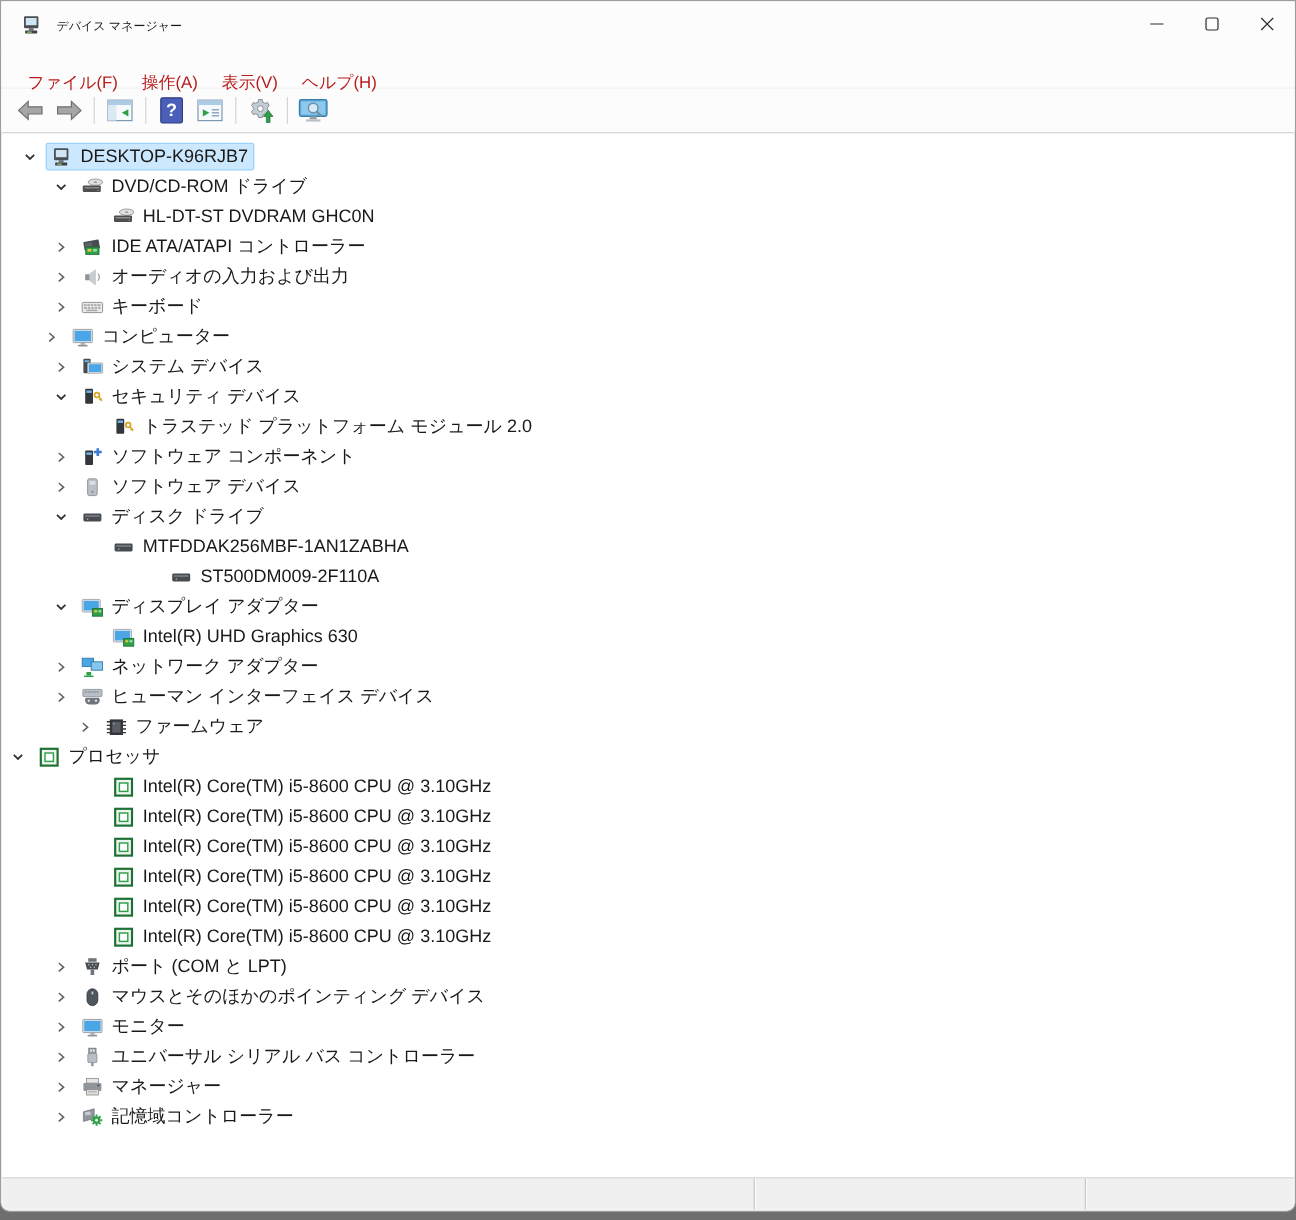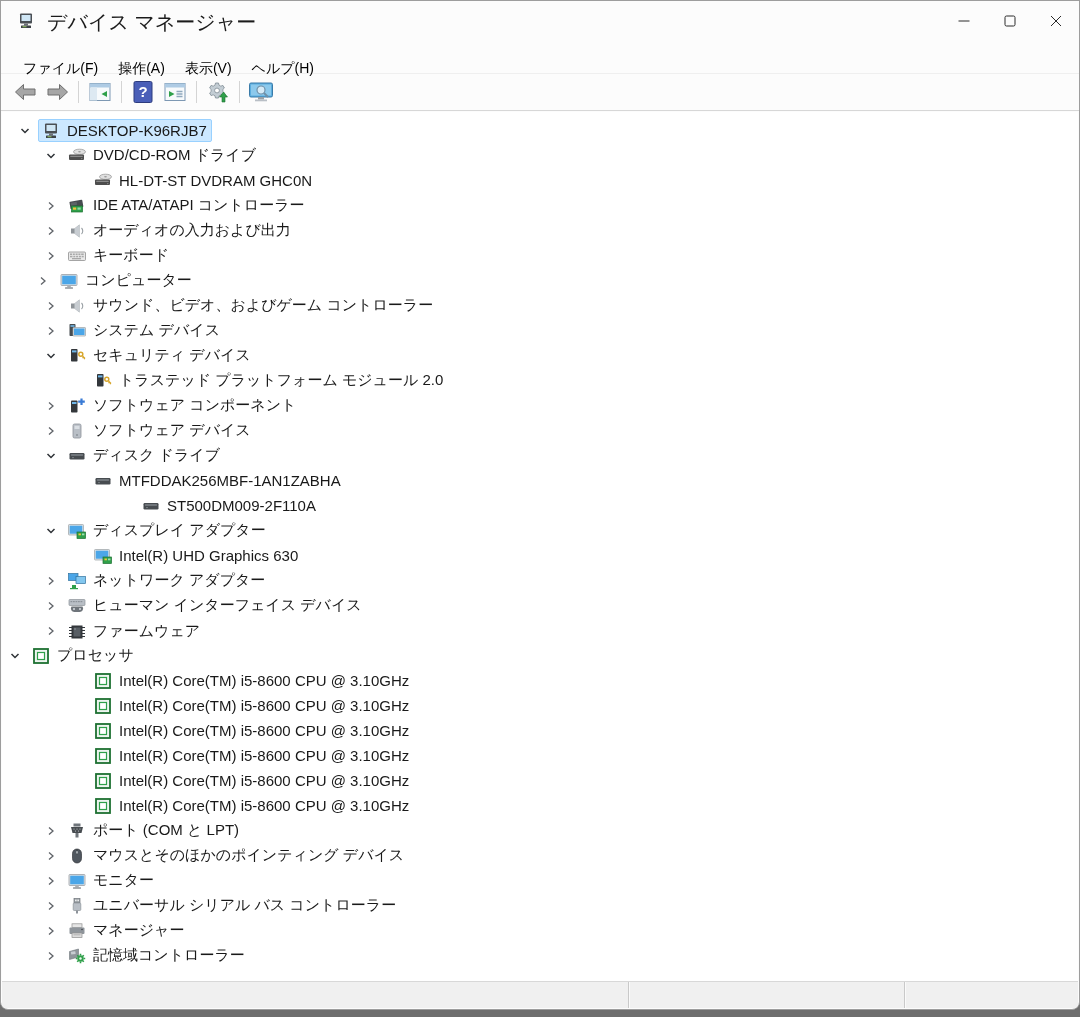--- a/index.html
+++ b/index.html
@@ -13,27 +13,27 @@
   .window {
     position:absolute; left:0; top:0; width:1080px; height:1010px;
     background:#fcfcfc;
     border:1px solid #9d9d9d;
     border-radius:0 0 8px 8px;
     overflow:hidden;
   }
   
   .titlebar { height:42px; display:flex; align-items:center; background:#fcfcfc; }
   .app-icon { width:20px; height:20px; margin-left:15px; flex:none; display:flex; }
-  .title-text { margin-left:11px; font-size:20px; color:#1b1b1b; white-space:nowrap; }
+  .title-text { margin-left:11px; font-size:10px; color:#1b1b1b; white-space:nowrap; }
   .controls { margin-left:auto; display:flex; height:100%; }
   .ctrl-btn { width:46px; height:100%; display:flex; align-items:center; justify-content:center; }
   
   .menubar { height:31px; display:flex; align-items:center; padding-left:12px;
              background:#fcfcfc; border-bottom:1px solid #efefef; }
-  .menu-item { padding:5px 10px; font-size:14px; color:#000000; border-radius:4px; white-space:nowrap;margin-top:22px; }
+  .menu-item { padding:5px 10px; font-size:14px; color:#b91c1c; border-radius:4px; white-space:nowrap;margin-top:22px; }
   
   .toolbar { height:37px; display:flex; align-items:center; padding-left:8px;
              background:#fcfcfc; border-bottom:1px solid #d7d7d7; }
   .tb-btn { width:32px; height:30px; display:flex; align-items:center; justify-content:center; flex:none; }
   .tb-sep { width:1px; height:22px; background:#d4d4d4; margin:0 5px; flex:none; }
   
   .tree {
     position:absolute; top:111px; left:1px; right:1px; bottom:28px;
     background:#ffffff; padding-top:6px; overflow:hidden;
   }
@@ -307,37 +307,20 @@
       </div>
       <div class="tree-row" style="padding-left: 36px;">
         <span class="chevron">
           <svg width="14" height="14" viewBox="0 0 14 14">
             <path d="M5 3.5 L9 7 L5 10.5" fill="none" stroke="#5f6368" stroke-width="1.3"></path>
           </svg>
         </span>
         <span class="node-body">
           <span class="node-icon">
             <svg width="20" height="18" viewBox="0 0 20 18">
-              <path d="M4 6.5 H7.5 L12.5 2.5 V15.5 L7.5 11.5 H4 Z" fill="#8f9499"></path>
-              <path d="M7.5 6.5 L12.5 2.5 V15.5 L7.5 11.5 Z" fill="#c8cdd2"></path>
-              <path d="M14.5 6 a4.2 4.2 0 0 1 0 6" fill="none" stroke="#9aa0a5" stroke-width="1.1"></path>
-            </svg>
-          </span>
-          <span class="node-label">サウンド、ビデオ、およびゲーム コントローラー</span>
-        </span>
-      </div>
-      <div class="tree-row" style="padding-left: 36px;">
-        <span class="chevron">
-          <svg width="14" height="14" viewBox="0 0 14 14">
-            <path d="M5 3.5 L9 7 L5 10.5" fill="none" stroke="#5f6368" stroke-width="1.3"></path>
-          </svg>
-        </span>
-        <span class="node-body">
-          <span class="node-icon">
-            <svg width="20" height="18" viewBox="0 0 20 18">
               <rect x="2.5" y="2" width="6" height="12" rx="0.8" fill="#474c50"></rect>
               <rect x="3.5" y="3.2" width="4" height="1.6" fill="#6fb6e8"></rect>
               <rect x="6" y="5.5" width="12.5" height="8.5" rx="0.6" fill="#dfe3e6" stroke="#9aa0a5" stroke-width="0.7"></rect>
               <rect x="7" y="6.5" width="10.5" height="6.5" fill="#4ba6e8"></rect>
             </svg>
           </span>
           <span class="node-label">システム デバイス</span>
         </span>
       </div>
       <div class="tree-row" style="padding-left: 36px;">
@@ -519,21 +502,21 @@
                 <rect x="13.5" y="4" width="1.8" height="1.2"></rect>
               </g>
               <path d="M4.5 9.5 h11 a3.5 3.5 0 0 1 -3 5.5 h-5 a3.5 3.5 0 0 1 -3 -5.5 z" fill="#6f757b"></path>
               <circle cx="7" cy="12" r="1" fill="#d9dee3"></circle>
               <circle cx="13" cy="12" r="1" fill="#d9dee3"></circle>
             </svg>
           </span>
           <span class="node-label">ヒューマン インターフェイス デバイス</span>
         </span>
       </div>
-      <div class="tree-row" style="padding-left: 36px; align-items: flex-end;">
+      <div class="tree-row" style="padding-left: 56px;">
         <span class="chevron">
           <svg width="14" height="14" viewBox="0 0 14 14">
             <path d="M5 3.5 L9 7 L5 10.5" fill="none" stroke="#5f6368" stroke-width="1.3"></path>
           </svg>
         </span>
         <span class="node-body">
           <span class="node-icon">
             <svg width="20" height="18" viewBox="0 0 20 18">
               <g stroke="#33373b" stroke-width="1.2">
                 <path d="M2 4.5 h3 M2 7.5 h3 M2 10.5 h3 M2 13.5 h3 M15 4.5 h3 M15 7.5 h3 M15 10.5 h3 M15 13.5 h3"></path>

